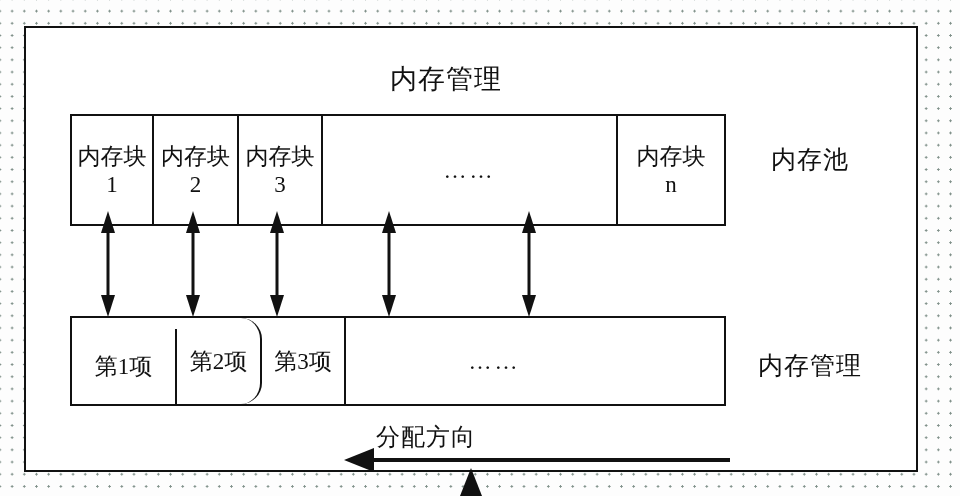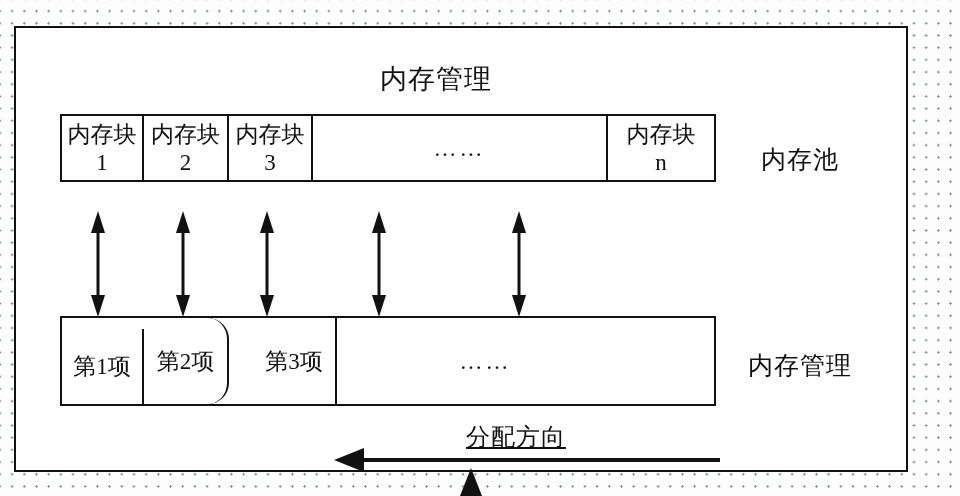--- a/index.html
+++ b/index.html
@@ -16,21 +16,21 @@
     background-image:
       radial-gradient(circle, #7f9089 1.1px, rgba(255,255,255,0) 1.3px);
     background-size: 12.2px 12.2px;
     background-position: 6px 5px;
     font-family: "Liberation Serif", "DejaVu Serif", serif;
   }
 
   
   #outer-box {
     position: absolute;
-    left: 14px;
+    left: 24px;
     top: 26px;
     width: 894px;
     height: 446px;
     background: #ffffff;
     border: 2px solid #111111;
     box-sizing: border-box;
   }
 
   
   #diagram-title {
@@ -63,32 +63,32 @@
     justify-content: center;
     color: #111111;
     overflow: hidden;
   }
   .cell:last-child { border-right: none; }
 
   .cell .l1 { font-size: 23px; line-height: 29px; white-space: nowrap; }
   .cell .l2 { font-size: 23px; line-height: 27px; white-space: nowrap; }
   .cell.ellipsis { font-size: 23px; letter-spacing: 3px; }
 
-  #pool-row   { left: 44px; top: 86px;  width: 656px; height: 68px; }
+  #pool-row   { left: 44px; top: 86px;  width: 656px; height: 112px; }
   #table-row  { left: 44px; top: 288px; width: 656px; height: 90px; }
 
   #pool-row  .cell:nth-child(1) { width: 82px; }
   #pool-row  .cell:nth-child(2) { width: 85px; }
   #pool-row  .cell:nth-child(3) { width: 84px; }
   #pool-row  .cell:nth-child(4) { width: 295px; }
   #pool-row  .cell:nth-child(5) { width: 106px; }
 
-  #table-row .cell:nth-child(1) { width: 82px; margin-top: 11px; }
+  #table-row .cell:nth-child(1) { width: 105px; margin-top: 11px; }
   #table-row .cell:nth-child(2) { width: 85px; border-radius: 21px; }
-  #table-row .cell:nth-child(3) { width: 84px; margin-left: 24px; }
+  #table-row .cell:nth-child(3) { width: 84px; }
   #table-row .cell:nth-child(4) { width: 297px; }
   #table-row .cell:nth-child(5) { width: 104px; }
 
   
   .side-label {
     position: absolute;
     font-size: 25px;
     line-height: 28px;
     color: #111111;
     white-space: nowrap;
@@ -104,27 +104,26 @@
     top: 183px;
     height: 106px;
   }
 
   
   #alloc-label {
     position: absolute;
     left: 350px;
     top: 396px;
     width: 300px;
-    text-align: center;
+    text-align: left;
     font-size: 24px;
     line-height: 27px;
     color: #111111;
     letter-spacing: 1px;
     white-space: nowrap;
-    text-decoration: underline;
   }
   #alloc-arrow {
     position: absolute;
     left: 318px;
     top: 420px;
     width: 386px;
     height: 24px;
   }
 
   

